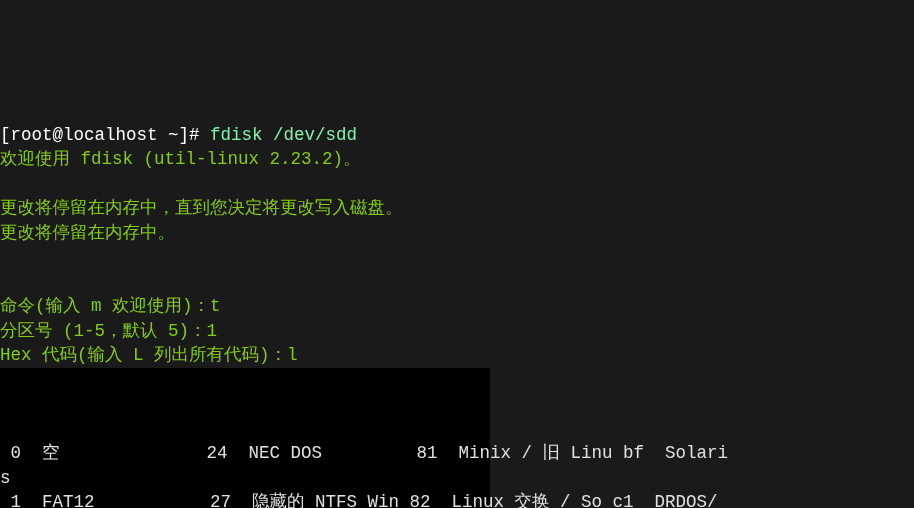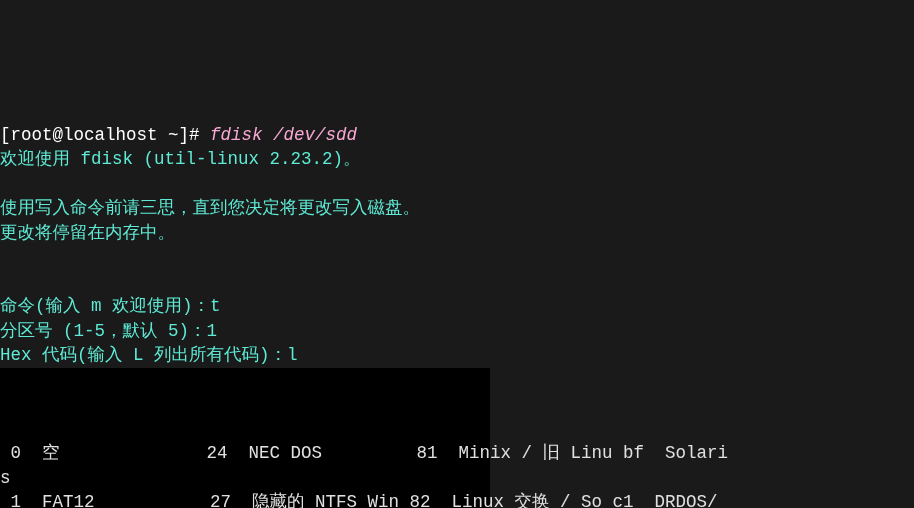--- a/index.html
+++ b/index.html
@@ -19,25 +19,24 @@
       height: 508px;
     }
     .terminal {
       padding: 0;
     }
     .prompt-user {
       color: #ffffff;
       text-align: right;
     }
     .cmd {
-      color: #f9a8d4;
-      font-style: italic;
+      color: #86efac;
     }
     .line {
-      color: #5eead4;
+      color: #84cc16;
     }
     .table-area {
       position: relative;
     }
     .table-overlay {
       position: absolute;
       top: 0;
       left: 0;
       width: 490px;
       height: 100%;
@@ -51,21 +50,21 @@
   </style>
 </head>
 <body>
 
 
 
 <div class="terminal">
 <span class="prompt-user">[root@localhost ~]# </span><span class="cmd">fdisk /dev/sdd</span>
 <span class="line">欢迎使用 fdisk (util-linux 2.23.2)。</span>
 <span class="line"></span>
-<span class="line">使用写入命令前请三思，直到您决定将更改写入磁盘。</span>
+<span class="line">更改将停留在内存中，直到您决定将更改写入磁盘。</span>
 <span class="line">更改将停留在内存中。</span>
 <span class="line"></span>
 <span class="line"></span>
 <span class="line">命令(输入 m 欢迎使用)：t</span>
 <span class="line">分区号 (1-5，默认 5)：1</span>
 <span class="line">Hex 代码(输入 L 列出所有代码)：l</span>
 <div class="table-area">
 <div class="table-overlay"></div>
 <div class="table-content" id="table-rows">
  0  空              24  NEC DOS         81  Minix / 旧 Linu bf  Solari

